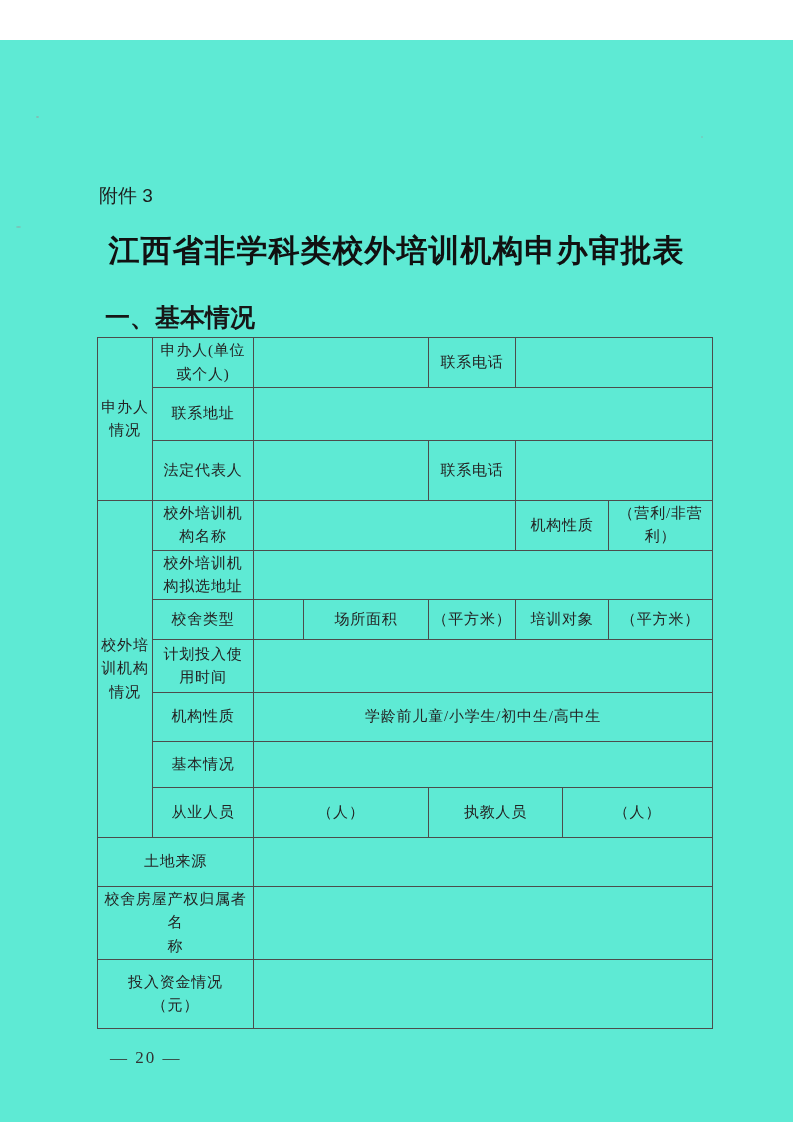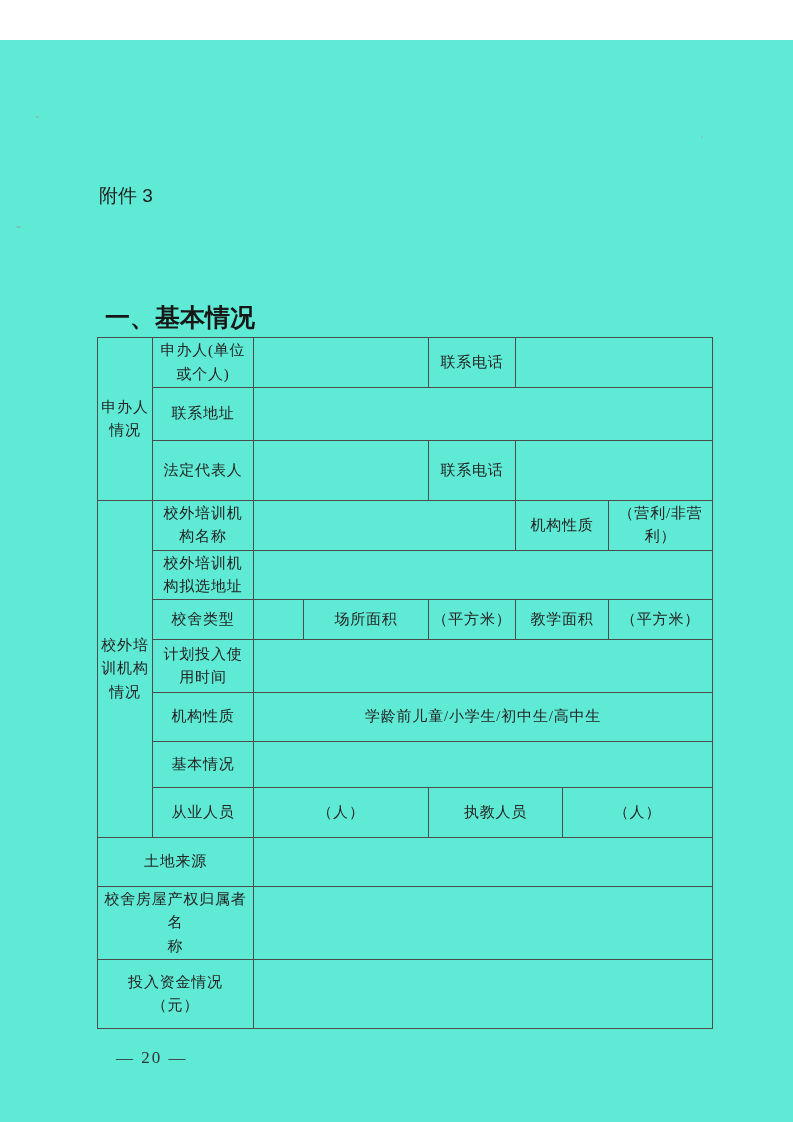--- a/index.html
+++ b/index.html
@@ -37,38 +37,39 @@
     border:1.4px solid #4c4c4c;
     text-align:center;vertical-align:middle;
     font-size:15px;line-height:1.55;letter-spacing:0.8px;
     color:#242424;
     white-space:pre-line;
     padding:1px 2px;
     overflow:hidden;
   }
   td.small-ls{letter-spacing:0.3px;font-size:14.5px;font-family:Liberation Serif, serif;}
   .footer{
-    position:absolute;left:116px;top:1008px;
+    position:absolute;left:110px;top:1008px;
     font-size:17px;color:#333;letter-spacing:2px;
   }
   .speck{position:absolute;background:#9a9a9a;border-radius:50%;}
   .speck.s1{left:36px;top:76px;width:3px;height:2px;opacity:.55;}
   .speck.s2{left:16px;top:186px;width:5px;height:2px;opacity:.45;}
   .speck.s3{left:701px;top:96px;width:2px;height:2px;opacity:.4;}
 </style>
 </head>
 <body>
 
 <div class="page">
 
   <span class="speck s1"></span>
   <span class="speck s2"></span>
   <span class="speck s3"></span>
 
   <div class="attachment">附件 3</div>
+  <h1 class="title">江西省非学科类校外培训机构申办审批表</h1>
   <div class="section">一、基本情况</div>
 
   <table class="form-table">
     <colgroup>
       <col style="width:55px">
         <col style="width:101px">
         <col style="width:50px">
         <col style="width:125px">
       <col style="width:87px">
         <col style="width:47px">
@@ -109,21 +110,21 @@
       <tr style="height:49px">
         <td>校外培训机
 构拟选地址</td>
         <td colspan="6"></td>
       </tr>
       <tr style="height:40px">
         <td>校舍类型</td>
         <td></td>
         <td>场所面积</td>
         <td>（平方米）</td>
-        <td colspan="2">教学面积</td>
+        <td colspan="2">培训对象</td>
         <td>（平方米）</td>
       </tr>
       <tr style="height:53px">
         <td>计划投入使
 用时间</td>
         <td colspan="6"></td>
       </tr>
       <tr style="height:49px">
         <td>机构性质</td>
         <td colspan="6">学龄前儿童/小学生/初中生/高中生</td>

